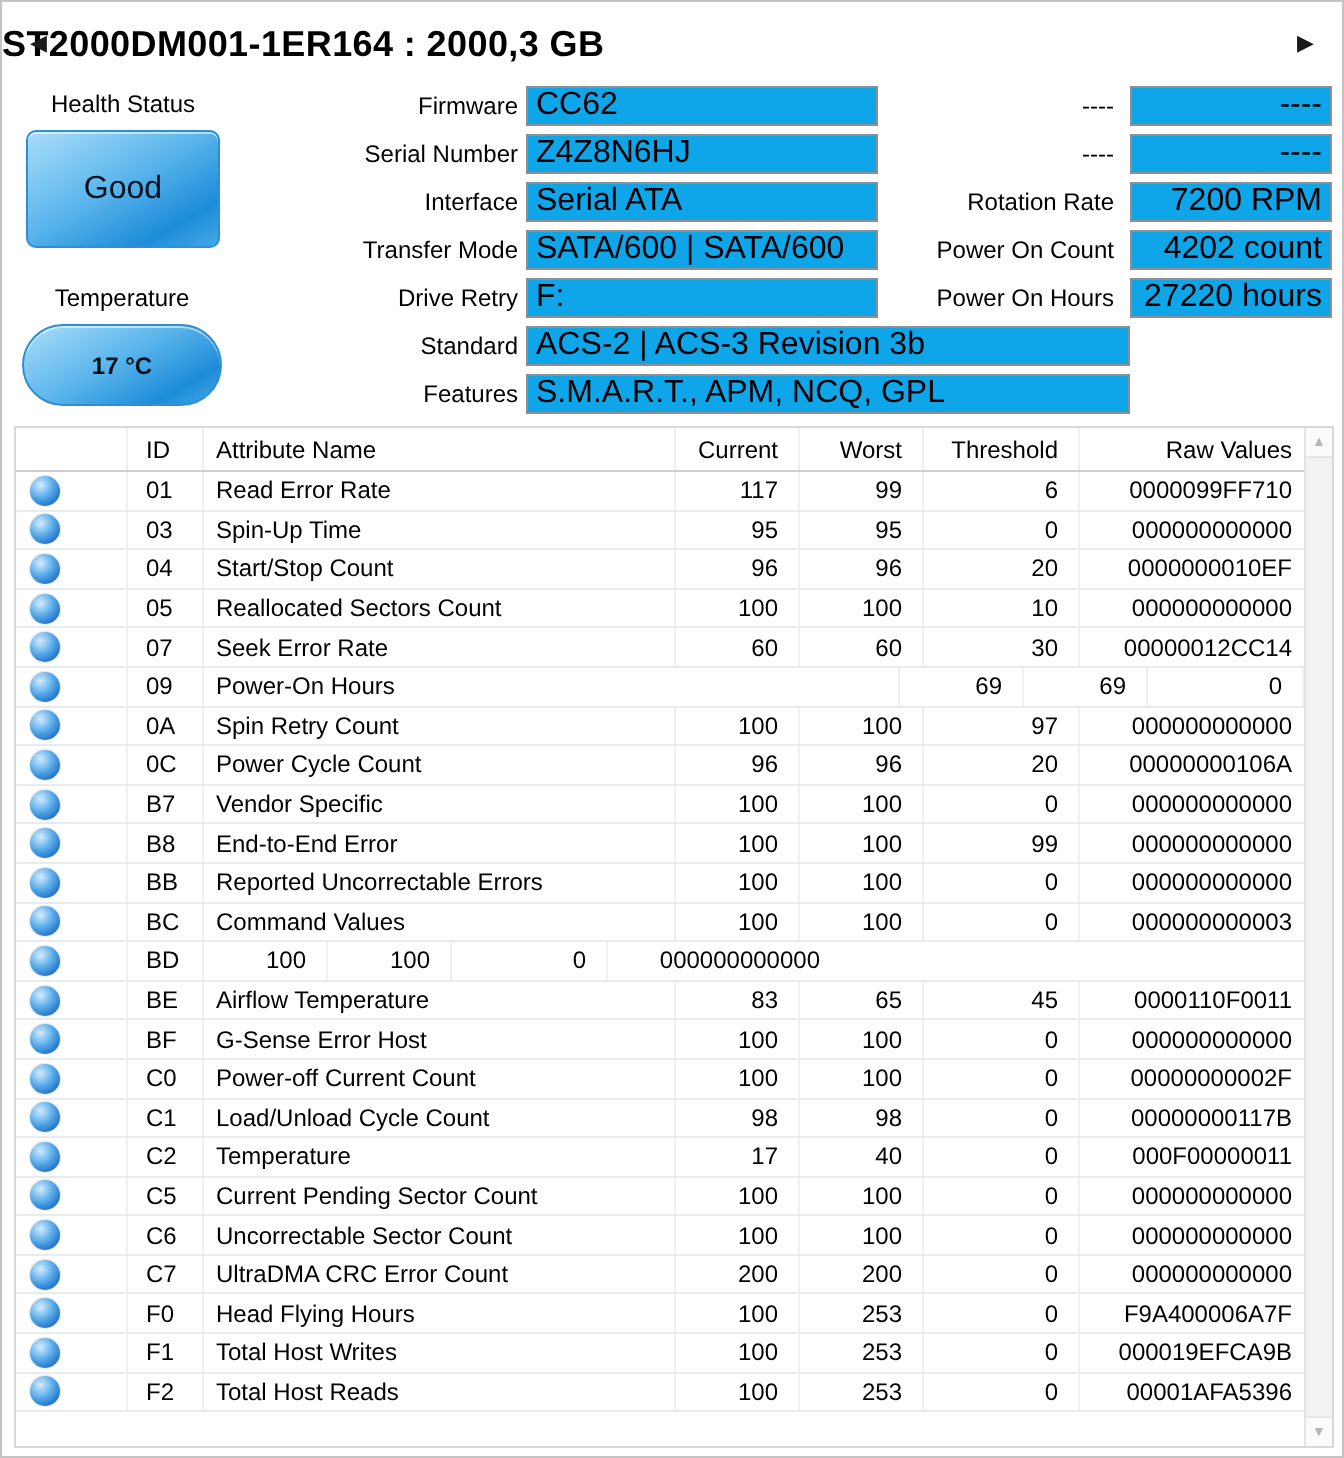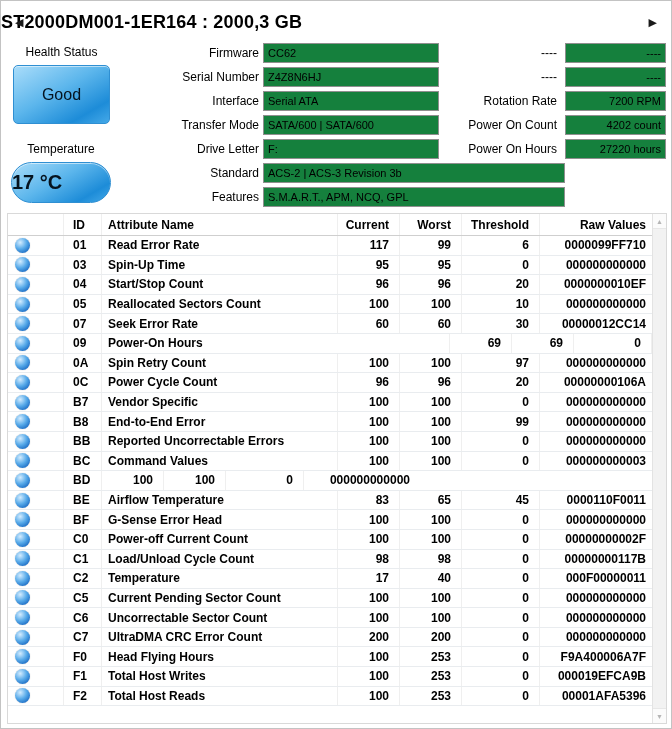--- a/index.html
+++ b/index.html
@@ -29,47 +29,47 @@
     border-radius:5px; border:1px solid #2f8fd2;
     background:linear-gradient(150deg,#aaddfa 0%,#5cb6ec 45%,#1d8cd8 80%,#45a9e8 100%);
     display:flex; align-items:center; justify-content:center;
     font-size:16px; font-weight:400; color:#05131f; cursor:pointer;
     box-shadow:inset 0 1px 0 rgba(255,255,255,.55);
   }
   .temp-pill {
     position:absolute; left:10px; top:161px; width:100px; height:41px;
     border-radius:21px; border:1px solid #2f8fd2;
     background:linear-gradient(150deg,#aaddfa 0%,#5cb6ec 45%,#1d8cd8 80%,#45a9e8 100%);
-    display:flex; align-items:center; justify-content:flex-start;
-    font-size:20px; font-weight:700; color:#05131f; cursor:pointer;
+    display:flex; align-items:center; justify-content:center;
+    font-size:12px; font-weight:700; color:#05131f; cursor:pointer;
     box-shadow:inset 0 1px 0 rgba(255,255,255,.55);
   }
 
   
   .flabel {
     position:absolute; left:118px; width:140px; height:20px; line-height:20px;
     font-size:12px; text-align:right; white-space:nowrap;
   }
   .flabel.side { left:420px; width:136px; }
   .fbox {
-    position:absolute; height:20px; line-height:18px; font-size:11px;
-    border:1px solid #8f8f8f; background:#15803d; padding:0 4px;
+    position:absolute; height:20px; line-height:18px; font-size:16px;
+    border:1px solid #8f8f8f; background:#0ea5e9; padding:0 4px;
     white-space:nowrap; overflow:hidden;
   }
   .fbox.mid     { left:262px; width:176px; }
   .fbox.midwide { left:262px; width:302px; }
   .fbox.side    { left:564px; width:101px; text-align:right; }
 
   
   .table {
     position:absolute; left:6px; top:212px; width:660px; height:511px;
     border:1px solid #d9d9d9; background:#fff;
   }
   .tinner { position:absolute; left:0; top:0; right:14px; bottom:0; overflow:hidden; }
-  .thead, .trow { display:flex; width:100%;font-weight:bold; }
+  .thead, .trow { display:flex; width:100%; }
   .thead {
     height:22px; border-bottom:1px solid #cfcfcf; align-items:center;
     font-size:12px; color:#000;
   }
   .trow { height:19.6px; border-bottom:1px solid #e9ecef; align-items:center; font-size:12px; }
   .cell { height:100%; display:flex; align-items:center; border-right:1px solid #efefef; overflow:hidden; white-space:nowrap; }
   .c-dot  { width:56px; justify-content:flex-start; padding-left:7px; }
   .c-id   { width:38px; padding-left:9px; }
   .c-name { flex:1; padding-left:6px; }
   .c-num  { width:62px; justify-content:flex-end; padding-right:10px; }
@@ -111,21 +111,21 @@
 </div>
 
 <div class="flabel" style="top:42px">Firmware</div>
 <div class="fbox mid" style="top:42px">CC62</div>
 <div class="flabel" style="top:66px">Serial Number</div>
 <div class="fbox mid" style="top:66px">Z4Z8N6HJ</div>
 <div class="flabel" style="top:90px">Interface</div>
 <div class="fbox mid" style="top:90px">Serial ATA</div>
 <div class="flabel" style="top:114px">Transfer Mode</div>
 <div class="fbox mid" style="top:114px">SATA/600 | SATA/600</div>
-<div class="flabel" style="top:138px">Drive Letter</div>
+<div class="flabel" style="top:138px">Drive Retry</div>
 <div class="fbox mid" style="top:138px">F:</div>
 <div class="flabel" style="top:162px">Standard</div>
 <div class="fbox midwide" style="top:162px">ACS-2 | ACS-3 Revision 3b</div>
 <div class="flabel" style="top:186px">Features</div>
 <div class="fbox midwide" style="top:186px">S.M.A.R.T., APM, NCQ, GPL</div>
 
 <div class="flabel side" style="top:42px">----</div>
 <div class="fbox side" style="top:42px">----</div>
 <div class="flabel side" style="top:66px">----</div>
 <div class="fbox side" style="top:66px">----</div>
@@ -298,21 +298,21 @@
           <div class="cell c-num">83</div>
           <div class="cell c-num">65</div>
           <div class="cell c-num wide">45</div>
           <div class="cell c-raw">0000110F0011</div>
         </div>
         <div class="trow">
           <div class="cell c-dot">
             <span class="dot"></span>
           </div>
           <div class="cell c-id">BF</div>
-          <div class="cell c-name">G-Sense Error Head</div>
+          <div class="cell c-name">G-Sense Error Host</div>
           <div class="cell c-num">100</div>
           <div class="cell c-num">100</div>
           <div class="cell c-num wide">0</div>
           <div class="cell c-raw">000000000000</div>
         </div>
         <div class="trow">
           <div class="cell c-dot">
             <span class="dot"></span>
           </div>
           <div class="cell c-id">C0</div>

